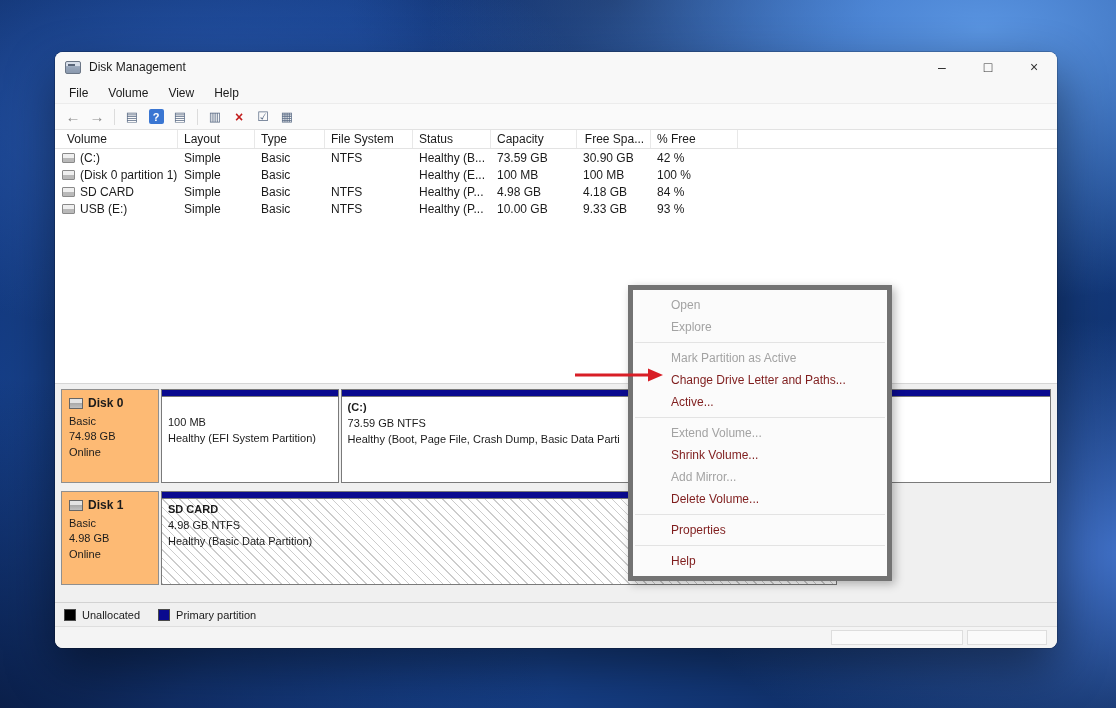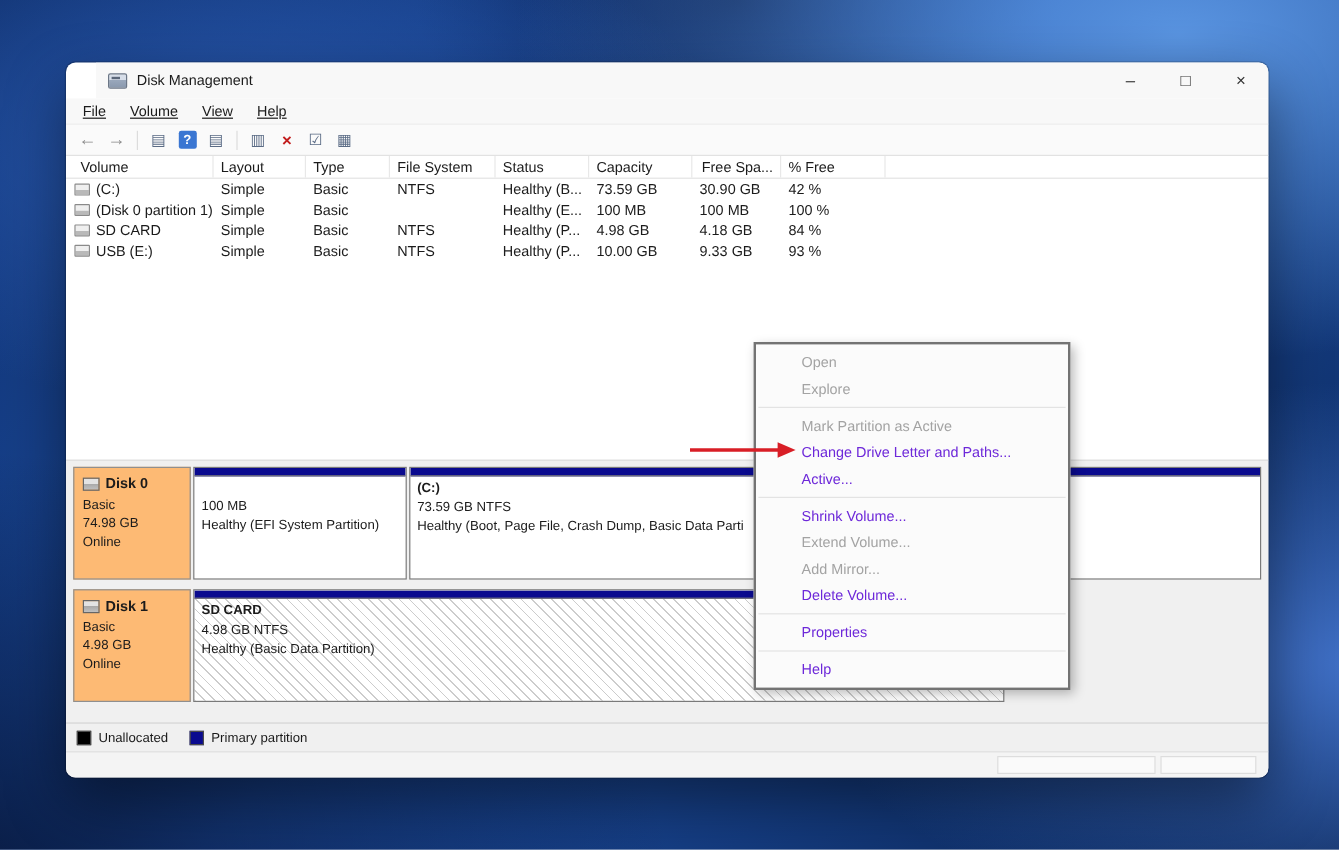--- a/index.html
+++ b/index.html
@@ -20,36 +20,36 @@
 
   
   .window {
     position: absolute; left: 55px; top: 52px; width: 1002px; height: 596px;
     background: #ffffff; border-radius: 8px; overflow: hidden;
     box-shadow: 0 20px 50px rgba(0,0,0,0.45), 0 0 0 1px rgba(0,0,0,0.18);
     display: flex; flex-direction: column;
   }
 
   .titlebar { flex: none; height: 30px; background: #f8f8f8;
-    display: flex; align-items: center; margin-left: 25px; }
+    display: flex; align-items: center; }
   .app-icon { width: 16px; height: 13px; margin-left: 10px; flex: none;
     border: 1px solid #6b7686; border-radius: 2px;
     background: linear-gradient(#d7dee9 40%, #9aa8bc 41%, #8a99ae);
     position: relative; }
   .app-icon::after { content: ""; position: absolute; left: 2px; top: 2px;
     width: 7px; height: 2px; background: #5a6van; background: #5a6679; }
   .title-text { font-size: 12px; color: #1b1b1b; margin-left: 8px; }
   .win-controls { margin-left: auto; display: flex; height: 100%; }
   .win-btn { width: 46px; height: 100%; display: flex; align-items: center;
     justify-content: center; font-size: 14px; color: #333; }
 
   .menubar { flex: none; height: 22px; background: #f8f8f8;
     border-bottom: 1px solid #ececec; display: flex; align-items: center;
     padding-left: 4px; font-size: 12px; color: #1b1b1b; }
-  .menu-item { padding: 3px 10px; text-decoration: underline; }
+  .menu-item { padding: 3px 10px; }
 
   .toolbar { flex: none; height: 26px; background: #fafafa;
     border-bottom: 1px solid #e2e2e2; display: flex; align-items: center;
     padding-left: 6px; }
   .tb-btn { width: 24px; height: 21px; display: flex; align-items: center;
     justify-content: center; font-size: 13px; color: #5a6b85; }
   .tb-btn.gray  { color: #8a8a8a; font-size: 15px; }
   .tb-btn.red   { color: #c21d1d; font-weight: bold; font-size: 14px; }
   .tb-help-badge { width: 15px; height: 15px; background: #3a76d2; color: #fff;
     border-radius: 2px; font-size: 11px; font-weight: bold;
@@ -108,24 +108,24 @@
   .swatch.unallocated { background: #000000; }
   .swatch.primary { background: #0a0a8f; }
   .status-bar { flex: none; height: 22px; background: #f4f4f4;
     border-top: 1px solid #dedede; display: flex; align-items: center;
     justify-content: flex-end; padding-right: 10px; gap: 4px; }
   .status-seg { height: 15px; border: 1px solid #ddd; background: #fafafa; }
   .seg1 { width: 132px; } .seg2 { width: 80px; }
 
   
   .context-menu { position: absolute; left: 573px; top: 233px; width: 264px;
-    background: #fbfbfb; border: 2px solid #737373; padding: 4px 0;
+    background: #fbfbfb; border: 5px solid #737373; padding: 4px 0;
     box-shadow: 3px 3px 9px rgba(0,0,0,0.28); font-size: 12px; z-index: 10; }
   .cm-item { height: 22px; line-height: 22px; padding-left: 38px;
-    color: #6d28d9; white-space: nowrap; }
+    color: #7f1d1d; white-space: nowrap; }
   .cm-item.disabled { color: #a3a3a3; }
   .cm-sep { height: 1px; background: #e3e3e3; margin: 4px 2px; }
 
   
   .annotation-arrow { position: absolute; left: 518px; top: 314px;
     width: 92px; height: 18px; z-index: 20; }
 </style>
 </head>
 <body>
 
@@ -309,22 +309,22 @@
   </div>
 
   <div class="context-menu">
     <div class="cm-item disabled">Open</div>
     <div class="cm-item disabled">Explore</div>
     <div class="cm-sep"></div>
     <div class="cm-item disabled">Mark Partition as Active</div>
     <div class="cm-item">Change Drive Letter and Paths...</div>
     <div class="cm-item">Active...</div>
     <div class="cm-sep"></div>
+    <div class="cm-item disabled">Extend Volume...</div>
     <div class="cm-item">Shrink Volume...</div>
-    <div class="cm-item disabled">Extend Volume...</div>
     <div class="cm-item disabled">Add Mirror...</div>
     <div class="cm-item">Delete Volume...</div>
     <div class="cm-sep"></div>
     <div class="cm-item">Properties</div>
     <div class="cm-sep"></div>
     <div class="cm-item">Help</div>
   </div>
 
   <svg class="annotation-arrow" viewBox="0 0 92 18" xmlns="http://www.w3.org/2000/svg">
     <line x1="2" y1="9" x2="76" y2="9" stroke="#d81e26" stroke-width="2.8"></line>

